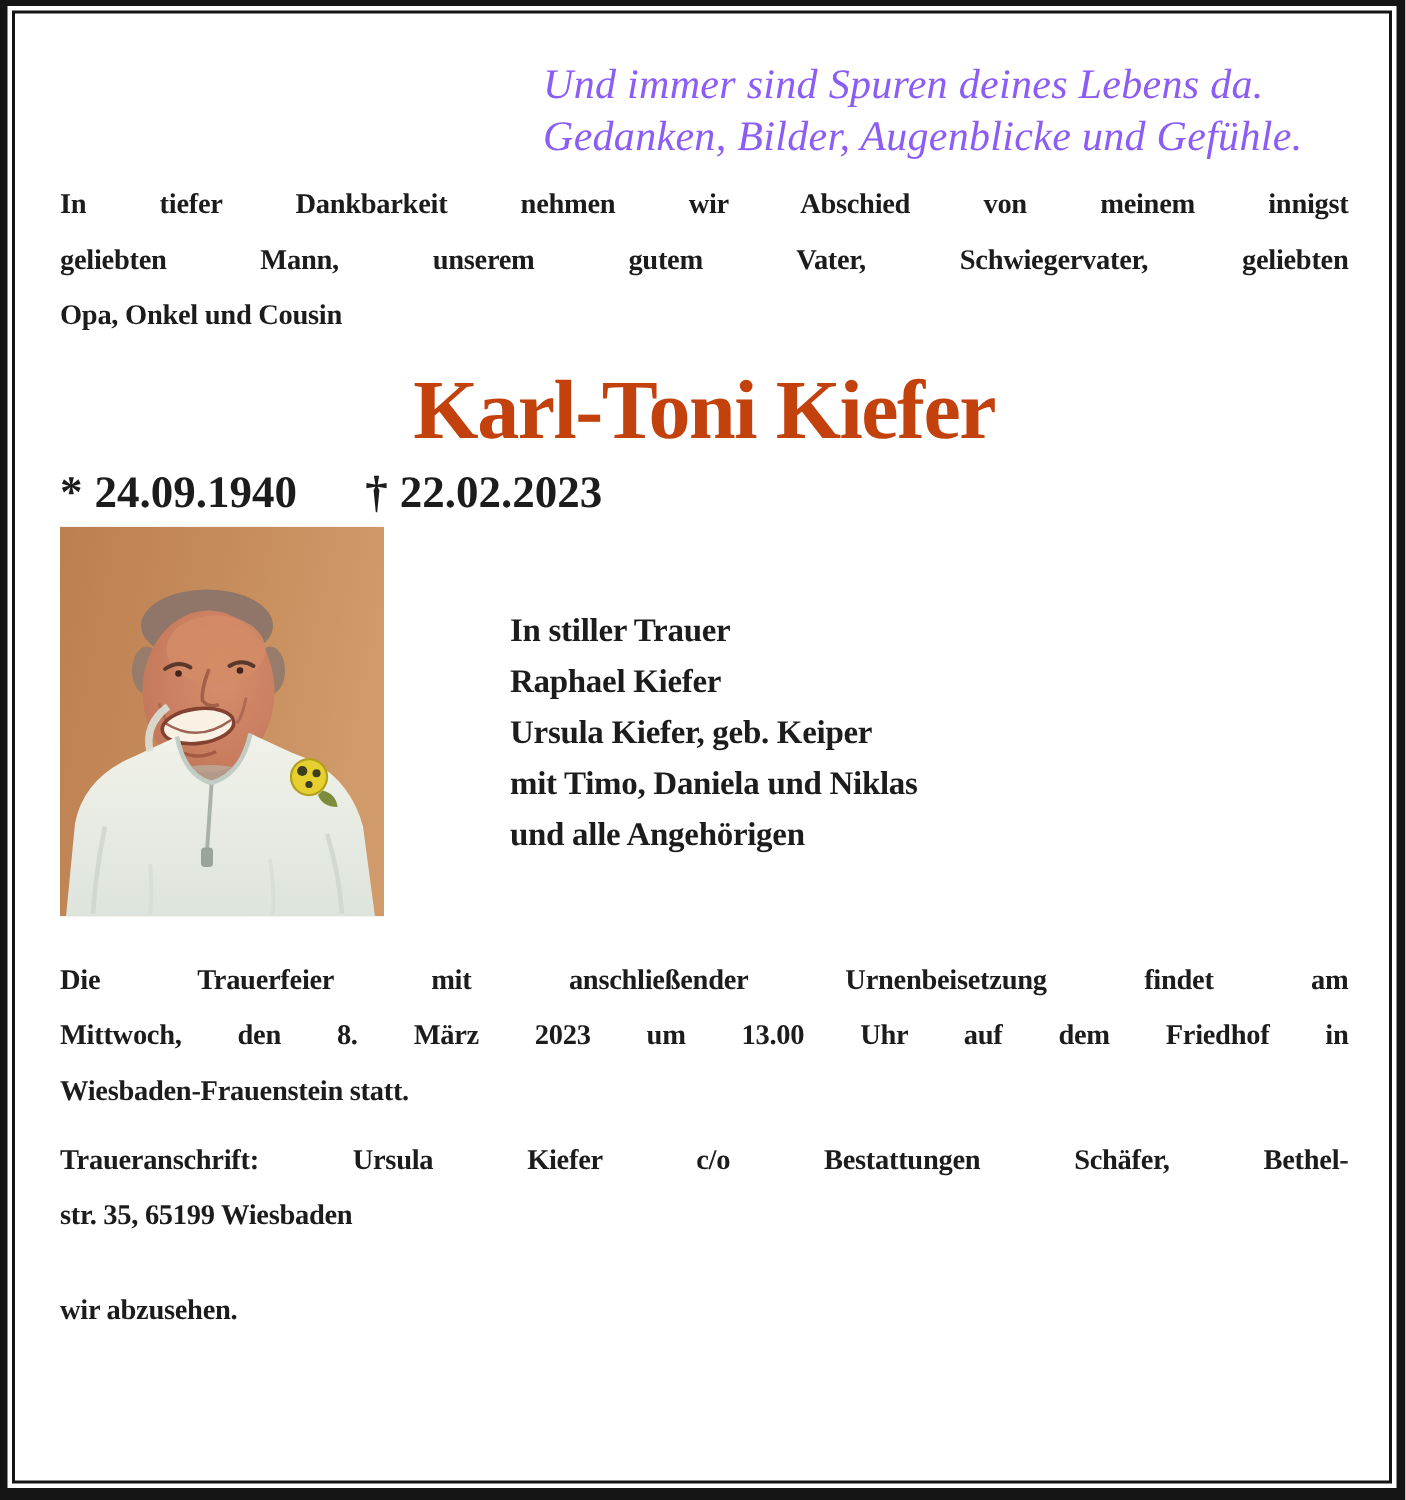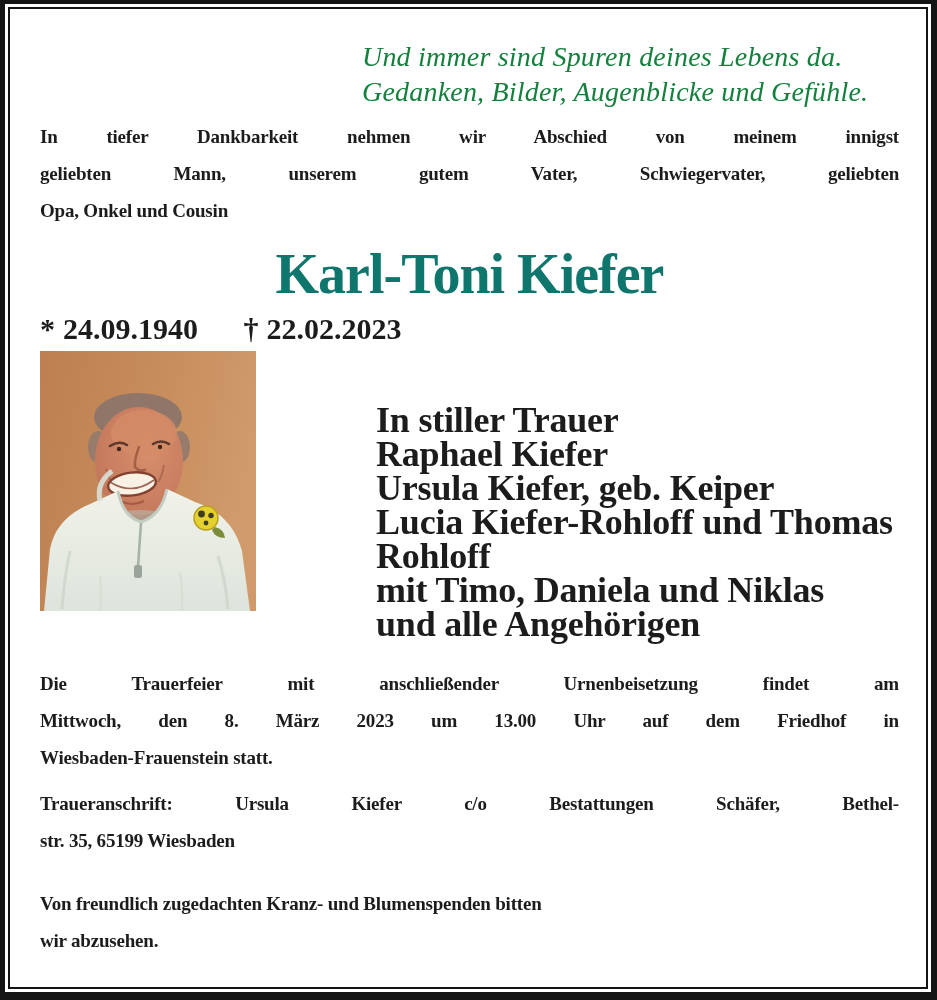--- a/index.html
+++ b/index.html
@@ -15,46 +15,46 @@
   }
   .frame-inner{
     position:absolute;inset:3px;box-sizing:border-box;
     border:2px solid #141414;
     padding:30px 27px 0 30px;
     overflow:hidden;
   }
   .epigraph{
     margin-left:322px;
     font-style:italic;font-weight:400;
-    font-size:28px;line-height:35px;color:#15803d;
+    font-size:28px;line-height:35px;color:#8b5cf6;
     letter-spacing:0.2px;
   }
   .para{
     font-weight:700;font-size:19px;line-height:37px;
     letter-spacing:-0.2px;
   }
   .jline{text-align:justify;text-align-last:justify;text-justify:inter-word;}
   .intro{margin-top:9px;}
   .name{
     margin:14px 0 0 0;text-align:center;
     font-weight:700;font-size:56px;line-height:62px;letter-spacing:-1px;
-    color:#0f766e;
+    color:#c2410c;
   }
   .dates{
     margin-top:4px;
     font-weight:700;font-size:30px;line-height:40px;white-space:nowrap;
   }
   .dates .death{margin-left:38px;}
   .dates .sym{margin-right:8px;}
   .media-row{display:flex;margin-top:2px;align-items:flex-start;}
   .photo{width:216px;height:260px;flex:none;overflow:hidden;}
   .photo svg{display:block;}
   .mourners{
-    margin-left:120px;padding-top:52px;
-    font-weight:700;font-size:36px;line-height:34px;letter-spacing:-0.2px;
+    margin-left:84px;padding-top:52px;
+    font-weight:700;font-size:22px;line-height:34px;letter-spacing:-0.2px;
   }
   .funeral{margin-top:24px;}
   .address{margin-top:9px;}
   .flowers{margin-top:26px;}
 </style>
 </head>
 <body>
 
 <div class="frame-outer">
   <div class="frame-inner">
@@ -140,36 +140,34 @@
             <circle cx="161.5" cy="163" r="3.4" fill="#3c3c1e"></circle>
             <circle cx="171" cy="164.5" r="2.7" fill="#3c3c1e"></circle>
             <circle cx="166" cy="172" r="2.4" fill="#3c3c1e"></circle>
           </g>
         </svg>
       </div>
       <div class="mourners">
           <div>In stiller Trauer</div>
           <div>Raphael Kiefer</div>
           <div>Ursula Kiefer, geb. Keiper</div>
-          <div>Lucia Kiefer-Rohloff und Thomas Rohloff</div>
           <div>mit Timo, Daniela und Niklas</div>
           <div>und alle Angehörigen</div>
         </div>
     </div>
 
     <div class="para funeral">
         <div class="jline">Die Trauerfeier mit anschließender Urnenbeisetzung findet am</div>
         <div class="jline">Mittwoch, den 8. März 2023 um 13.00 Uhr auf dem Friedhof in</div>
         <div>Wiesbaden-Frauenstein statt.</div>
       </div>
 
     <div class="para address">
         <div class="jline">Traueranschrift: Ursula Kiefer c/o Bestattungen Schäfer, Bethel-</div>
         <div>str. 35, 65199 Wiesbaden</div>
       </div>
 
     <div class="para flowers">
-        <div>Von freundlich zugedachten Kranz- und Blumenspenden bitten</div>
         <div>wir abzusehen.</div>
       </div>
 
   </div>
 </div>
 
 </body></html>

